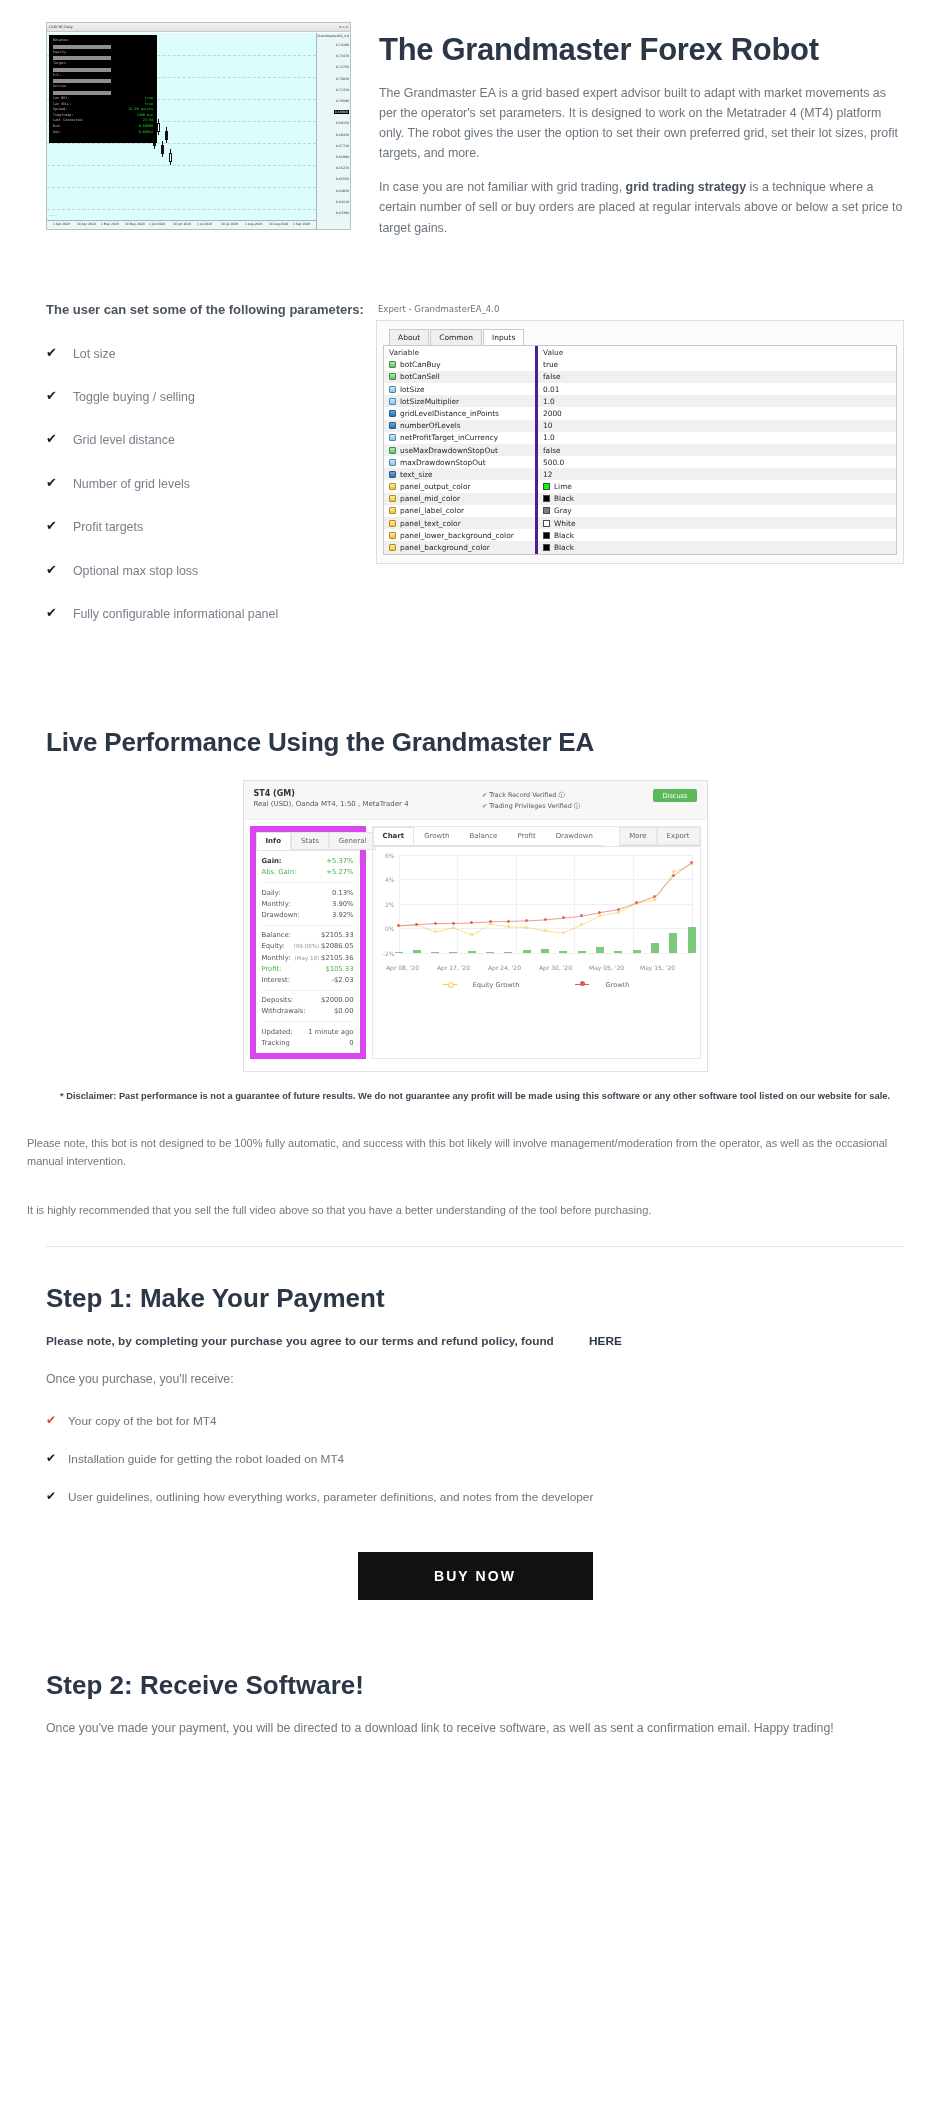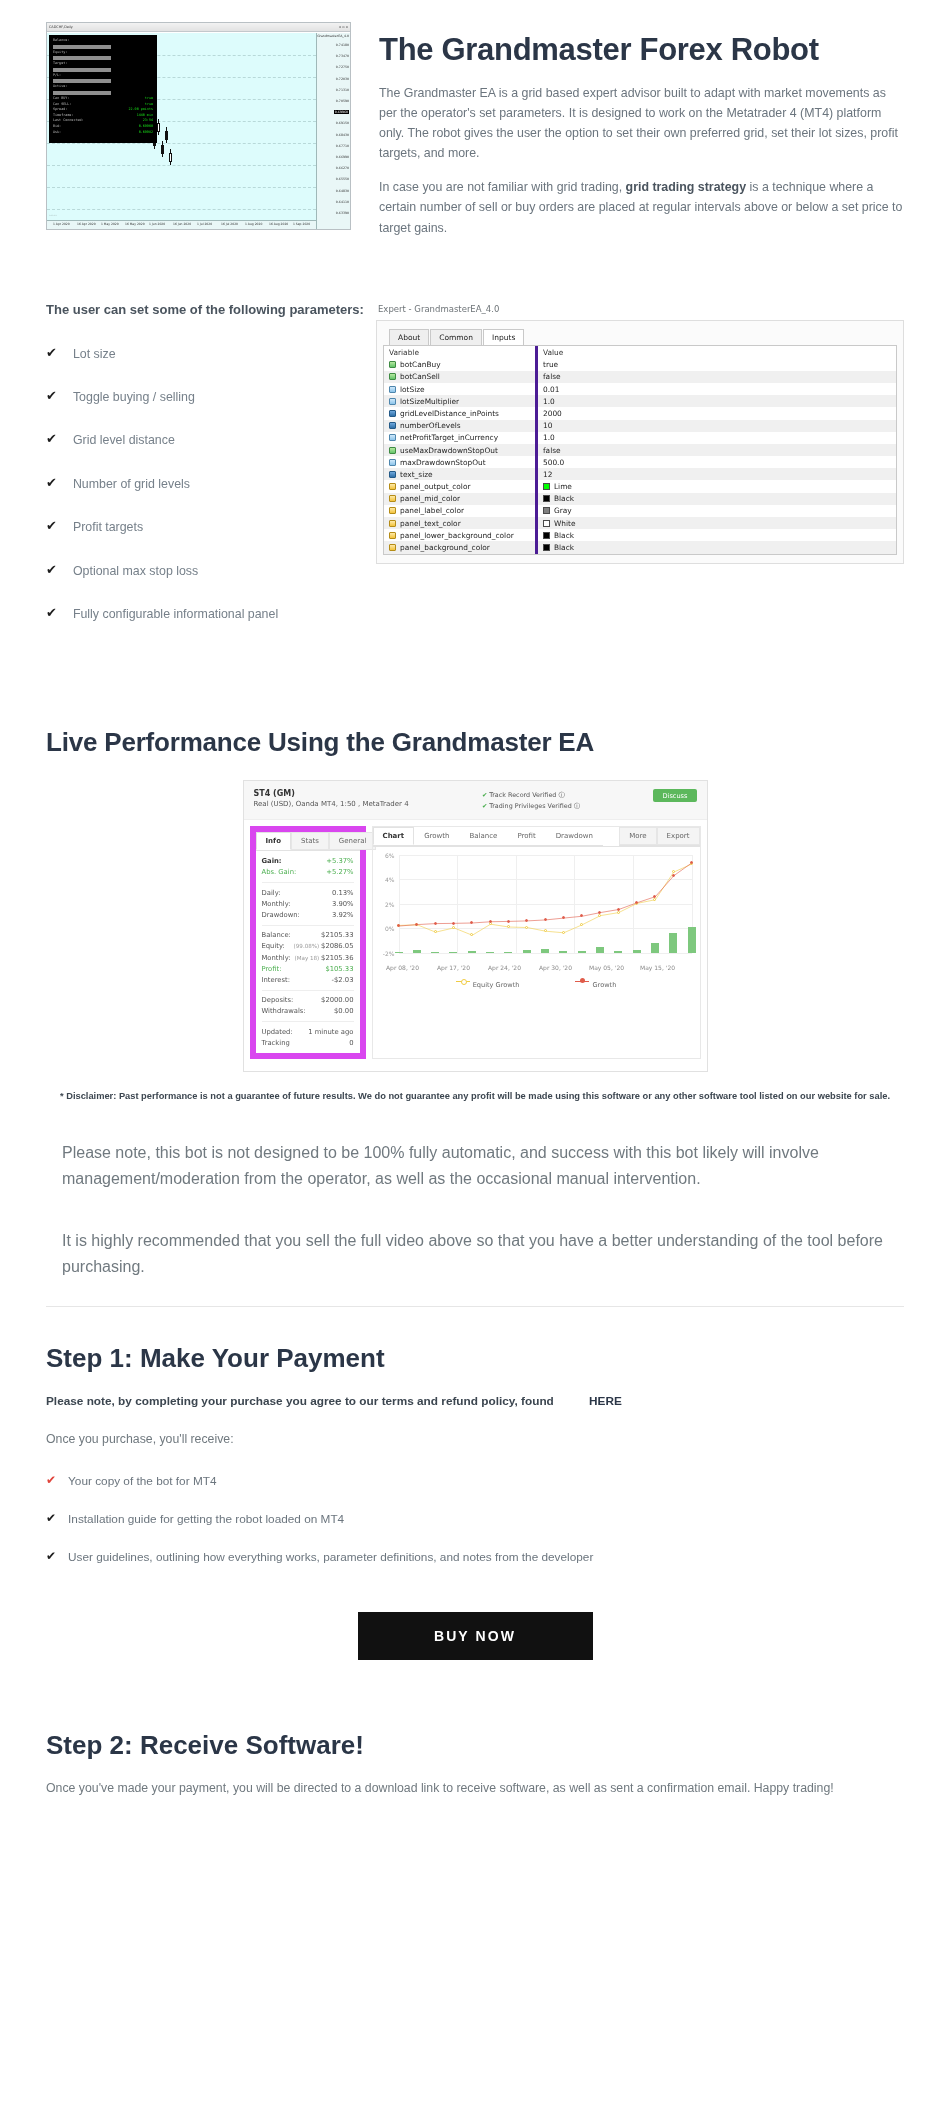--- a/index.html
+++ b/index.html
@@ -141,32 +141,32 @@
   .chart-top { display:flex; justify-content:space-between; border-bottom:1px solid #e2e2e2; }
   .chart-top .right { display:flex; }
   .plot { position:relative; height:132px; padding:6px 6px 0 6px; }
   .plot-inner { position:absolute; left:26px; right:8px; top:8px; bottom:26px; }
   .gl { position:absolute; left:0; right:0; border-top:1px solid #efefef; }
   .gv { position:absolute; top:0; bottom:0; border-left:1px solid #efefef; }
   .ylab { position:absolute; left:0; font-size:6px; color:#9a9a9a; text-align:right; width:22px; }
   .xlab { position:absolute; bottom:8px; font-size:6px; color:#8a8a8a; transform:translateX(-50%); }
   .bar-g { position:absolute; bottom:0; width:8px; background:#7ec87e; }
   .legend { display:flex; justify-content:center; gap:56px; padding:2px 0 6px 0; }
-  .legend .li { font-size:6.6px; color:#666; display:flex; align-items:flex-start; gap:3px; }
+  .legend .li { font-size:6.6px; color:#666; display:flex; align-items:center; gap:16px; }
   .lgd-eq { width:14px; height:1.5px; background:#f0cc44; position:relative; }
   .lgd-eq:after { content:''; position:absolute; left:5px; top:-2px; width:4px; height:4px;
     border-radius:50%; border:1px solid #f0cc44; background:#fff; }
   .lgd-gr { width:14px; height:1.5px; background:#e05c4a; position:relative; }
   .lgd-gr:after { content:''; position:absolute; left:5px; top:-2.5px; width:5px; height:5px;
     background:#e05c4a; border-radius:50%; }
 
   
   .disclaimer { font-size:9.3px; font-weight:bold; color:#3c4650; line-height:1.5;
     text-align:center; padding:18px 46px 0 46px; }
-  .note { font-size:16px; color:#70797f; line-height:1.62; padding:20px 46px 0 62px; }
+  .note { font-size:11px; color:#70797f; line-height:1.62; padding:20px 46px 0 27px; }
   .hr { height:1px; background:#e6e6e6; margin:26px 46px 0 46px; }
 
   
   .step { padding:36px 46px 0 46px; }
   h2.step-title { font-size:26px; font-weight:bold; color:#2b3647; margin:0 0 20px 0; }
   .bold-note { font-size:11.8px; font-weight:bold; color:#3c4650; margin:0 0 24px 0; }
   .bold-note a { color:#2b3647; text-decoration:none;margin-left:32px; }
   .lead { font-size:12.3px; color:#70797f; margin:0 0 28px 0; }
   .buy-list { list-style:none; margin:0; padding:0; }
   .buy-list li { display:flex; gap:12px; align-items:flex-start;

